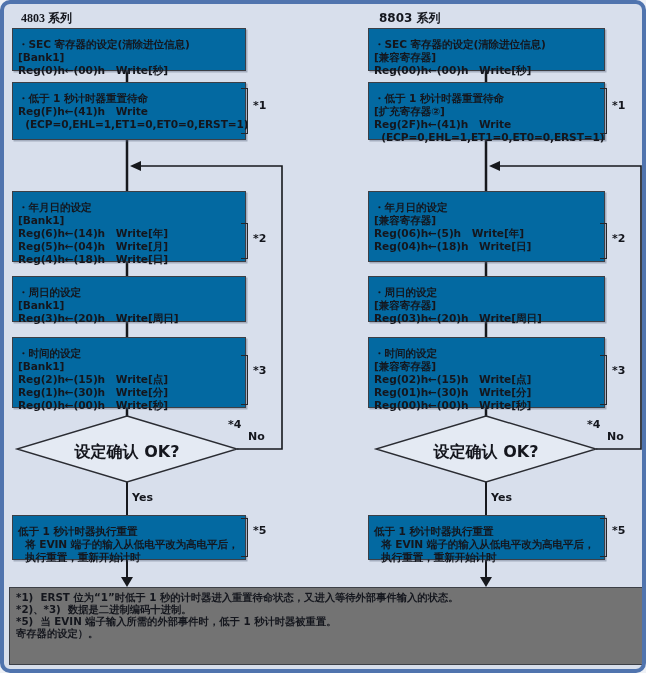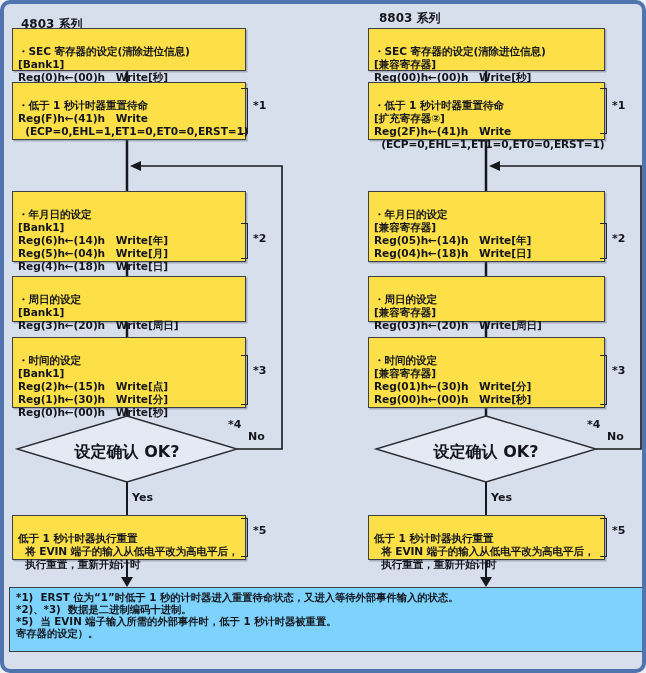--- a/index.html
+++ b/index.html
@@ -5,38 +5,38 @@
   html,body { margin:0; padding:0; background:#eef1f6; }
   .page {
     position:relative; width:646px; height:673px; box-sizing:border-box;
     background:#d8dfec; border:4px solid #5074ae; border-radius:10px;
     font-family:"DejaVu Sans","Liberation Sans",sans-serif;
     color:#14161d; overflow:hidden;
   }
   .col-title { position:absolute; font-size:12px; font-weight:bold; white-space:pre; }
   .box {
     position:absolute; box-sizing:border-box;
-    background:#fde047; border:1.4px solid #3c3f46;
+    background:#0369a1; border:1.4px solid #3c3f46;
     box-shadow:1.5px 1.5px 0 rgba(90,100,125,0.4);
-    padding:16px 5px; font-size:10.6px; font-weight:bold; line-height:13px;
+    padding:9px 5px; font-size:10.6px; font-weight:bold; line-height:13px;
     letter-spacing:-0.1px;
   }
   .lbox { left:8px;   width:234px; }
   .rbox { left:364px; width:237px; }
   .line { white-space:pre; }
   .bracket {
     position:absolute; width:7px; box-sizing:border-box;
     border-top:1.5px solid #26272c; border-right:1.5px solid #26272c; border-bottom:1.5px solid #26272c;
   }
   .note { position:absolute; font-size:11px; font-weight:bold; white-space:pre; }
   .dlabel { position:absolute; width:180px; text-align:center; font-size:16px; font-weight:bold; }
   .branch { position:absolute; font-size:11px; font-weight:bold; white-space:pre; }
   .footnote {
-    position:absolute; left:5px; top:583px; width:636px; height:65px; box-sizing:border-box;
-    background:#7dd3fc; border:1.5px solid #3c3f46;
+    position:absolute; left:5px; top:583px; width:636px; height:78px; box-sizing:border-box;
+    background:#737373; border:1.5px solid #3c3f46;
     padding:3px 6px; font-size:10.3px; font-weight:bold; line-height:12px;
   }
   svg.connectors { position:absolute; left:0; top:0; }
 </style>
 </head>
 <body>
 
 <div class="page">
 
   <svg class="connectors" width="646" height="673" viewBox="0 0 646 673">
@@ -65,21 +65,21 @@
     <g fill="#16181d" stroke="none">
       <polygon points="126,162 137,157 137,167"></polygon>
       <polygon points="485,162 496,157 496,167"></polygon>
       <polygon points="117,573 129,573 123,583"></polygon>
       <polygon points="476,573 488,573 482,583"></polygon>
     </g>
     <polygon points="123,412 233,445 123,478 13,445" fill="#e4eaf3" stroke="#2a2c32" stroke-width="1.4"></polygon>
     <polygon points="482,412 592,445 482,478 372,445" fill="#e4eaf3" stroke="#2a2c32" stroke-width="1.4"></polygon>
   </svg>
 
-  <div class="col-title" style="left:17px; top:12px;">4803 系列</div>
+  <div class="col-title" style="left:17px; top:6px;font-family:Liberation Serif, serif;">4803 系列</div>
   <div class="col-title" style="left:375px; top:6px;">8803 系列</div>
 
   <div class="box lbox" style="top:24px; height:43px;">
     <div class="line">・SEC 寄存器的设定(清除进位信息)</div>
     <div class="line">[Bank1]</div>
     <div class="line">Reg(0)h←(00)h   Write[秒]</div>
   </div>
 
   <div class="box lbox" style="top:78px; height:58px;">
     <div class="line">・低于 1 秒计时器重置待命</div>
@@ -139,35 +139,36 @@
     <div class="line">[扩充寄存器②]</div>
     <div class="line">Reg(2F)h←(41)h   Write</div>
     <div class="line">  (ECP=0,EHL=1,ET1=0,ET0=0,ERST=1)</div>
   </div>
   <div class="bracket" style="left:596px; top:84px; height:46px;"></div>
   <div class="note" style="left:608px; top:95px;">*1</div>
 
   <div class="box rbox" style="top:187px; height:71px;">
     <div class="line">・年月日的设定</div>
     <div class="line">[兼容寄存器]</div>
-    <div class="line">Reg(05)h←(14)h   Write[年]</div>
+    <div class="line">Reg(06)h←(5)h   Write[年]</div>
     <div class="line">Reg(04)h←(18)h   Write[日]</div>
   </div>
   <div class="bracket" style="left:596px; top:219px; height:36px;"></div>
   <div class="note" style="left:608px; top:228px;">*2</div>
 
   <div class="box rbox" style="top:272px; height:46px;">
     <div class="line">・周日的设定</div>
     <div class="line">[兼容寄存器]</div>
     <div class="line">Reg(03)h←(20)h   Write[周日]</div>
   </div>
 
   <div class="box rbox" style="top:333px; height:71px;">
     <div class="line">・时间的设定</div>
     <div class="line">[兼容寄存器]</div>
+    <div class="line">Reg(02)h←(15)h   Write[点]</div>
     <div class="line">Reg(01)h←(30)h   Write[分]</div>
     <div class="line">Reg(00)h←(00)h   Write[秒]</div>
   </div>
   <div class="bracket" style="left:596px; top:351px; height:50px;"></div>
   <div class="note" style="left:608px; top:360px;">*3</div>
 
   <div class="dlabel" style="left:392px; top:438px;">设定确认 OK?</div>
   <div class="note" style="left:583px; top:414px;">*4</div>
   <div class="branch" style="left:603px; top:426px;">No</div>
   <div class="branch" style="left:487px; top:487px;">Yes</div>

